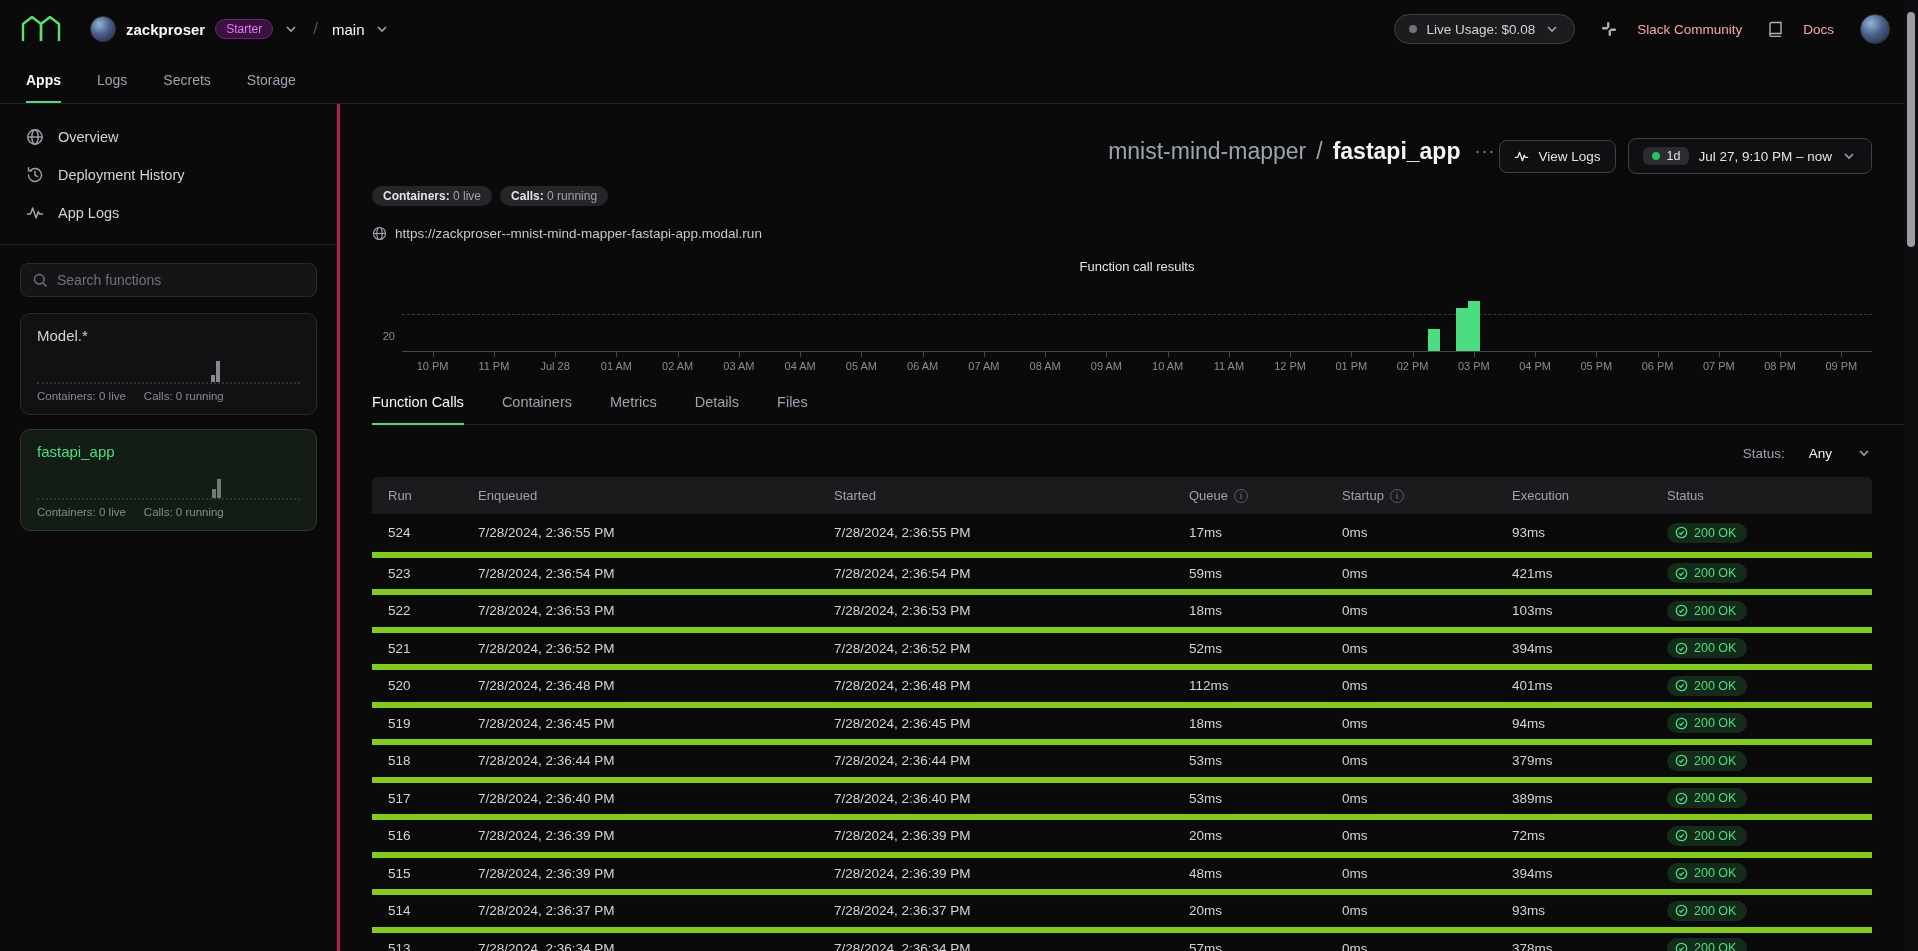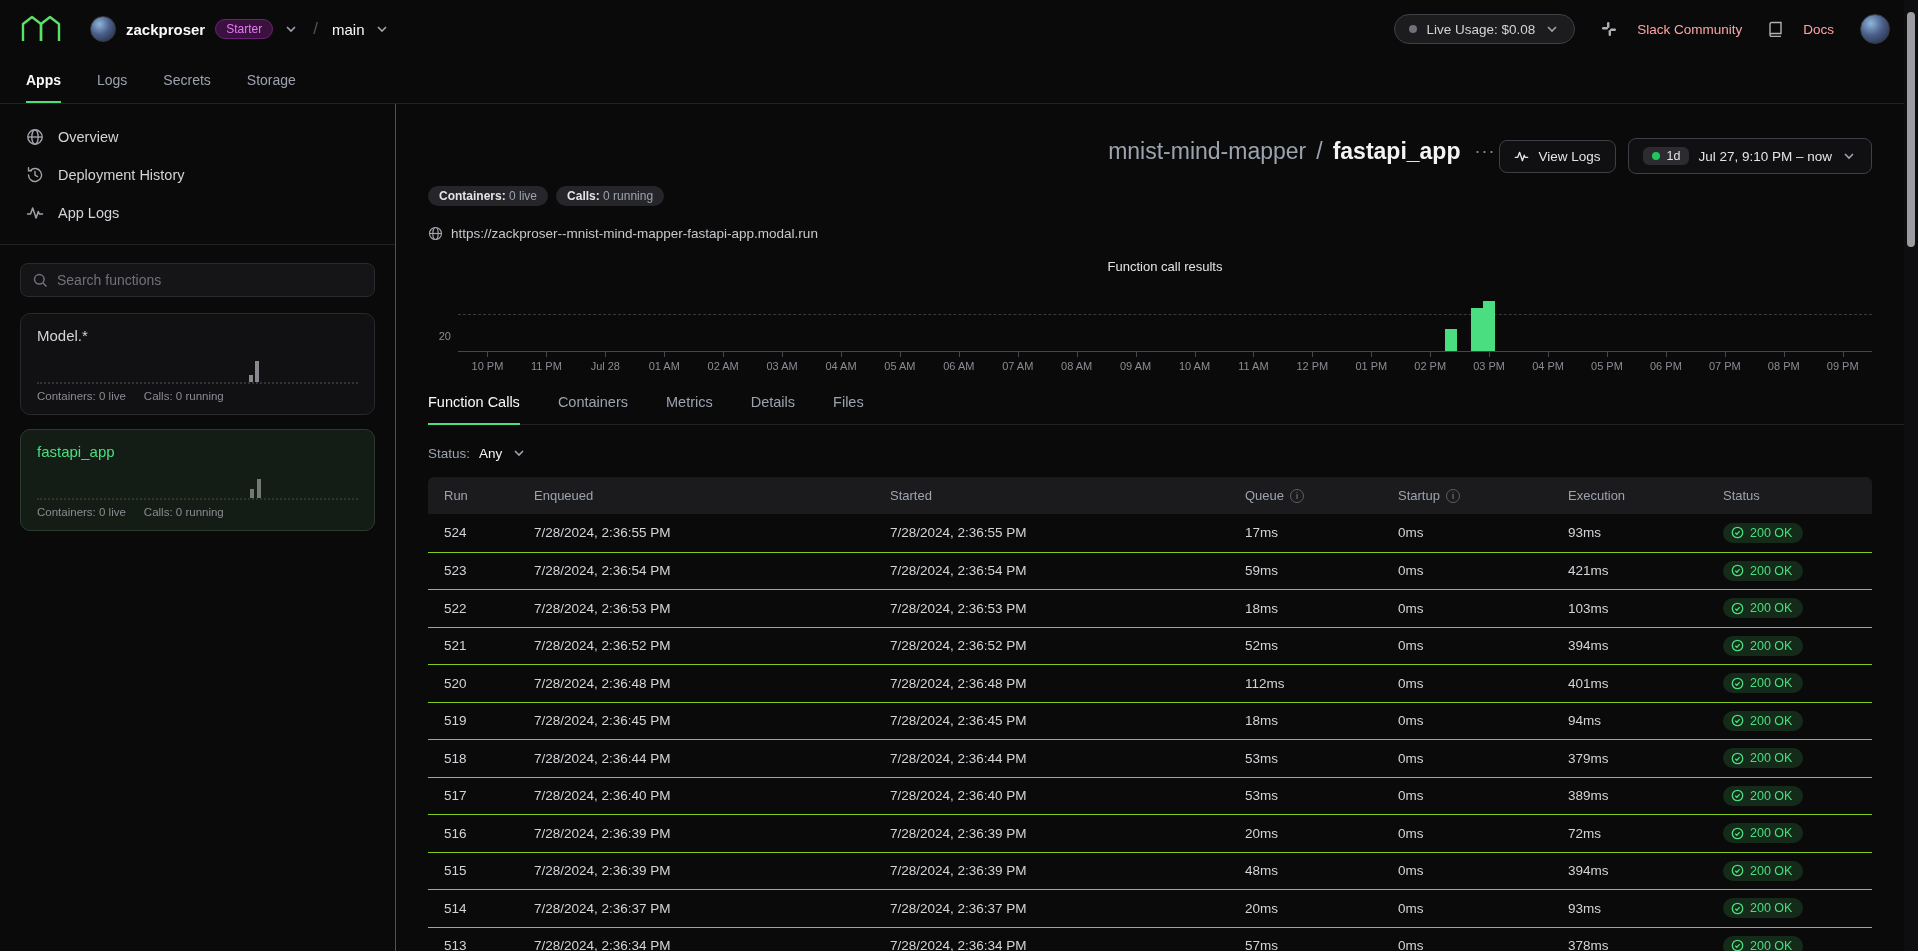--- a/index.html
+++ b/index.html
@@ -34,21 +34,21 @@
 
   .nav-tabs { display:flex; gap:36px; padding:0 0 0 26px; height:46px; align-items:flex-end;
     border-bottom:1px solid #232327; }
   .nav-tab { padding-bottom:13px; color:#9ca3af; font-size:14px; cursor:pointer; border-bottom:2px solid transparent; }
   .nav-tab.active { color:#fafafa; font-weight:700; border-bottom-color:#4ade80; }
 
   
   .shell { display:flex; height:847px; }
 
   
-  .sidebar { width:396px; border-right:1px solid #be185d; padding-top:14px; flex:none; }
+  .sidebar { width:340px; border-right:3px solid #be185d; padding-top:14px; flex:none; }
   .side-link { display:flex; align-items:center; gap:14px; padding:10px 26px; color:#d4d4d8;
     font-size:14.5px; cursor:pointer; }
   .side-link svg { color:#a1a1aa; }
   .side-divider { border-top:1px solid #232327; margin:12px 0 18px; }
   .search-box { margin:3px 20px 16px; display:flex; align-items:center; gap:9px;
     background:#151517; border:1px solid #2a2a2e; border-radius:8px; padding:8px 12px; }
   .search-box input { background:transparent; border:none; outline:none; color:#d4d4d8;
     font-family:inherit; font-size:14px; width:100%; }
   .search-box input::placeholder { color:#71717a; }
   .search-box svg { color:#71717a; flex:none; }
@@ -96,30 +96,30 @@
   .bar { position:absolute; bottom:0; width:12px; transform:translateX(-50%); background:#4ade80; }
   .ticks { display:flex; }
   .tick { flex:1; text-align:center; position:relative; padding-top:8px; font-size:11px; color:#8b8b93; white-space:nowrap; }
   .tick-mark { position:absolute; top:0; left:50%; width:1px; height:5px; background:#46464c; }
 
   
   .tabs-row { display:flex; gap:38px; margin-top:22px; margin-right:-46px; border-bottom:1px solid #232327; }
   .dtab { padding-bottom:13px; font-size:14.5px; color:#9ca3af; cursor:pointer; border-bottom:2px solid transparent; margin-bottom:-1px; }
   .dtab.active { color:#fafafa; font-weight:400; border-bottom-color:#4ade80; }
 
-  .filter-row { display:flex; align-items:center; gap:9px; margin:20px 0 16px; font-size:13.5px; cursor:pointer; }
+  .filter-row { display:flex; align-items:center; gap:24px; margin:20px 0 16px; font-size:13.5px; cursor:pointer;justify-content:flex-end; }
   .filter-row .flabel { color:#9ca3af; }
   .filter-row .fvalue { color:#f4f4f5; }
 
   
   .table { border-radius:6px 6px 0 0; overflow:hidden; }
   .trow, .thead { display:grid; grid-template-columns:90px 356px 355px 153px 170px 155px 1fr;
     align-items:center; padding-left:16px; }
   .thead { background:#1b1b1e; height:37px; color:#9ca3af; font-size:13px; }
-  .trow { height:37.5px; border-top:1px solid #84cc16; color:#d4d4d8; font-size:13.5px; cursor:pointer; }
+  .trow { height:37.5px; border-top:6px solid #84cc16; color:#d4d4d8; font-size:13.5px; cursor:pointer; }
   .trow:first-of-type { border-top:none; }
   .th { display:flex; align-items:center; gap:6px; }
   .th.has-info::after { content:"i"; width:12px; height:12px; border:1px solid #5d5d64; border-radius:50%;
     font-size:9px; color:#8b8b93; display:inline-flex; align-items:center; justify-content:center; }
   .status-badge { display:inline-flex; align-items:center; gap:6px; background:#152b1a;
     color:#4ade80; border-radius:999px; padding:3px 11px 3px 8px; font-size:12.5px; width:fit-content; }
 
   
   .scrollbar-track { position:absolute; top:0; right:0; width:14px; height:951px; background:#0e0e10; }
   .scrollbar-thumb { position:absolute; top:12px; left:3px; width:8px; height:235px; background:#9b9ba1; border-radius:4px; }

